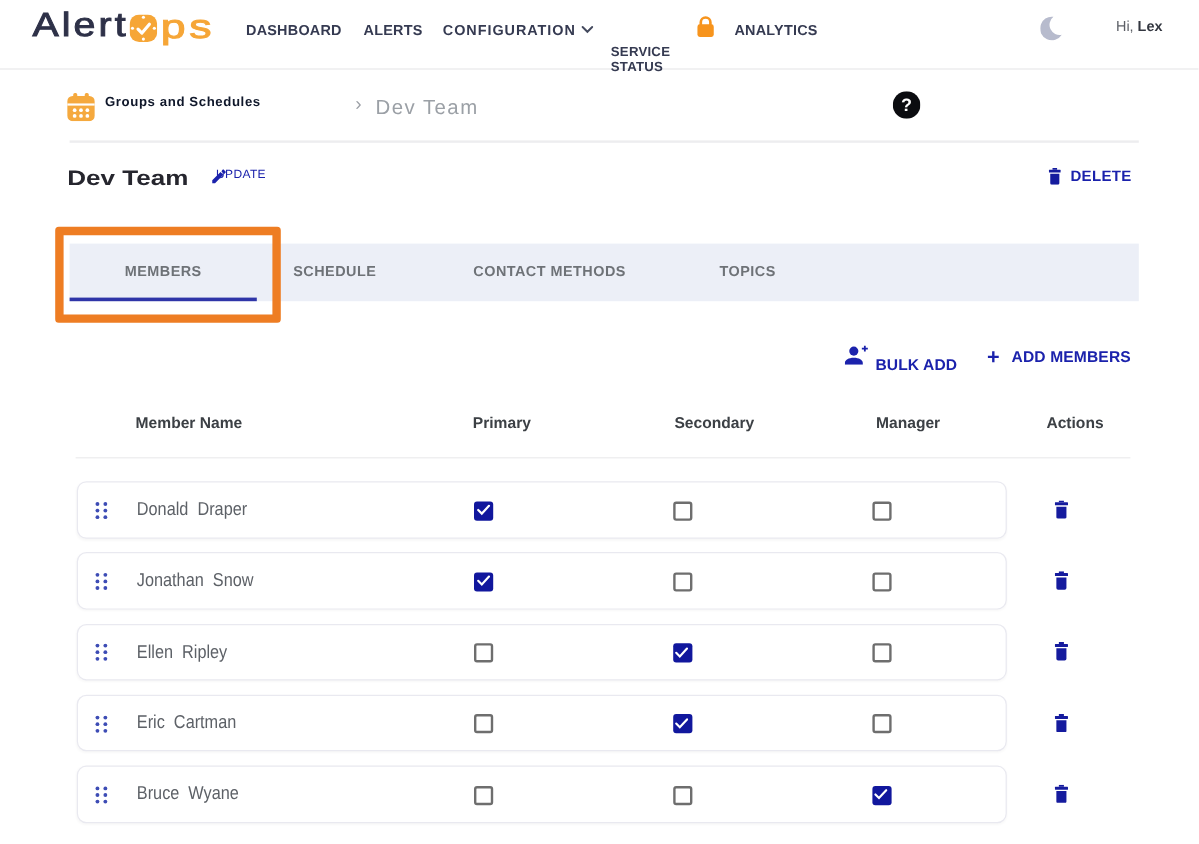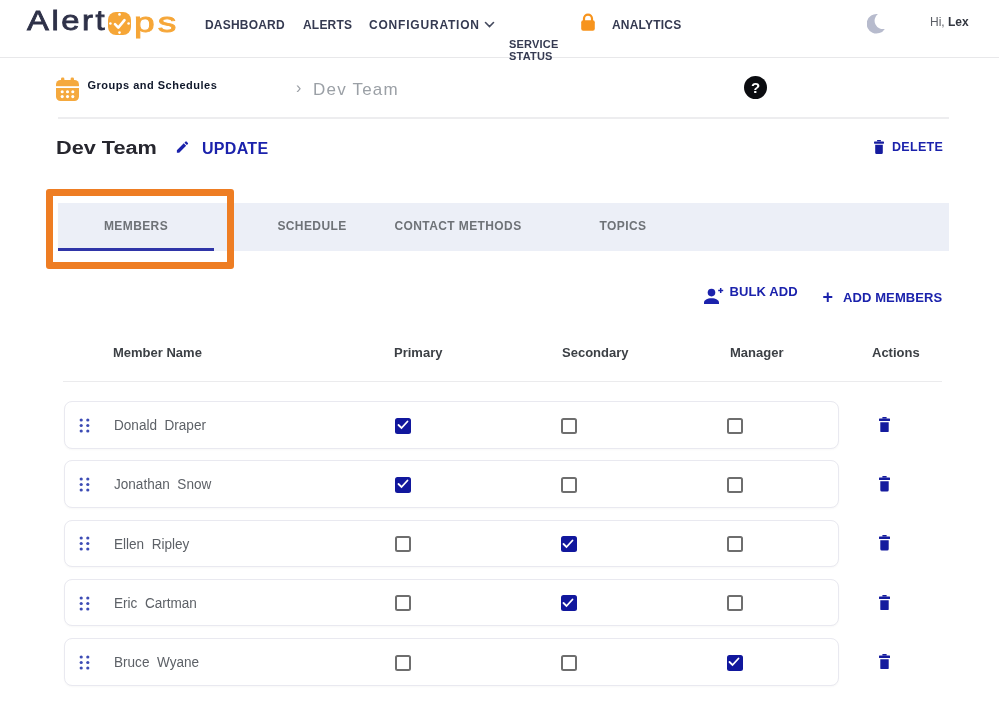--- a/index.html
+++ b/index.html
@@ -72,46 +72,46 @@
   <svg class="abs" style="left:744px;top:76px;" width="23" height="23" viewBox="0 0 23 23">
     <circle cx="11.5" cy="11.5" r="11.5" fill="#0b0c10"></circle>
     <text x="11.5" y="16.5" font-size="15" font-weight="bold" fill="#fff" text-anchor="middle" font-family="Liberation Sans, sans-serif">?</text>
   </svg>
   <div class="abs" style="left:58px;top:117px;width:891px;height:1.5px;background:#ededef;"></div>
 
   <div class="abs" style="left:56px;top:138px;font-size:17.5px;font-weight:bold;color:#26262e;transform:scaleX(1.24);transform-origin:0 0;">Dev Team</div>
   <svg class="abs" style="left:175px;top:139px;" width="15" height="16" viewBox="0 0 24 24">
       <path fill="#1b22ac" d="M3 17.25V21h3.75L17.81 9.94l-3.75-3.75L3 17.25zM20.71 7.04c.39-.39.39-1.02 0-1.41l-2.34-2.34a.9959.9959 0 0 0-1.41 0l-1.83 1.83 3.75 3.75 1.83-1.83z"></path>
     </svg>
-  <div class="abs blue" style="left:202px;top:140px;font-size:16px;font-weight:bold;letter-spacing:0.3px;">UPDATE</div>
+  <div class="abs blue" style="left:180px;top:140px;font-size:10px;font-weight:normal;letter-spacing:0.3px;">UPDATE</div>
 
   <svg class="abs" style="left:874px;top:139.5px;" width="10" height="14" viewBox="0 0 11 15.5">
       <g fill="#151b9e">
         <path d="M3.4 0 h4.2 v1.6 h-4.2 z"></path>
         <rect x="0" y="1.6" width="11" height="2.5" rx="0.5"></rect>
         <path d="M1.3 5.2 h8.4 v8.8 a1.5 1.5 0 0 1 -1.5 1.5 h-5.4 a1.5 1.5 0 0 1 -1.5 -1.5 z"></path>
       </g>
     </svg>
   <div class="abs blue" style="left:892px;top:140px;font-size:12.5px;font-weight:bold;letter-spacing:0.3px;">DELETE</div>
 
   <div class="abs" style="left:58px;top:203px;width:891px;height:47.5px;background:#eceff7;"></div>
   <div class="tablabel" style="left:136px;top:219px;">MEMBERS</div>
-  <div class="tablabel" style="left:312px;top:219px;">SCHEDULE</div>
+  <div class="tablabel" style="left:279px;top:219px;">SCHEDULE</div>
   <div class="tablabel" style="left:458px;top:219px;">CONTACT METHODS</div>
   <div class="tablabel" style="left:623px;top:219px;">TOPICS</div>
   <div class="abs" style="left:57.6px;top:247.5px;width:156px;height:3px;background:#2f35a8;"></div>
 
   <div class="abs" style="left:46px;top:189px;width:188px;height:79.5px;border:7px solid #ee7d23;border-radius:3px;background:transparent;"></div>
 
   <svg class="abs" style="left:704px;top:288px;" width="20" height="16" viewBox="0 0 20 16">
     <circle cx="7.5" cy="4.6" r="3.8" fill="#1b22ac"></circle>
     <path d="M7.5 10.2 c-4.3 0-7.5 1.9-7.5 4.3 V16 h15 v-1.5 c0-2.4-3.2-4.3-7.5-4.3z" fill="#1b22ac"></path>
     <path d="M16.7 0 v5 M14.2 2.5 h5" stroke="#1b22ac" stroke-width="1.5" fill="none"></path>
   </svg>
-  <div class="abs blue" style="left:729.5px;top:284px;font-size:13px;font-weight:bold;letter-spacing:0.1px;">BULK ADD</div>
+  <div class="abs blue" style="left:729.5px;top:296px;font-size:13px;font-weight:bold;letter-spacing:0.1px;">BULK ADD</div>
   <div class="abs blue" style="left:822.5px;top:286.5px;font-size:18px;font-weight:bold;">+</div>
   <div class="abs blue" style="left:843px;top:290px;font-size:13px;font-weight:bold;letter-spacing:0.1px;">ADD MEMBERS</div>
 
   <div class="hdr" style="left:113px;top:345px;">Member Name</div>
   <div class="hdr" style="left:394px;top:345px;">Primary</div>
   <div class="hdr" style="left:562px;top:345px;">Secondary</div>
   <div class="hdr" style="left:730px;top:345px;">Manager</div>
   <div class="hdr" style="left:872px;top:345px;">Actions</div>
   <div class="abs" style="left:63px;top:380.5px;width:879px;height:1.5px;background:#ebebed;"></div>
 

